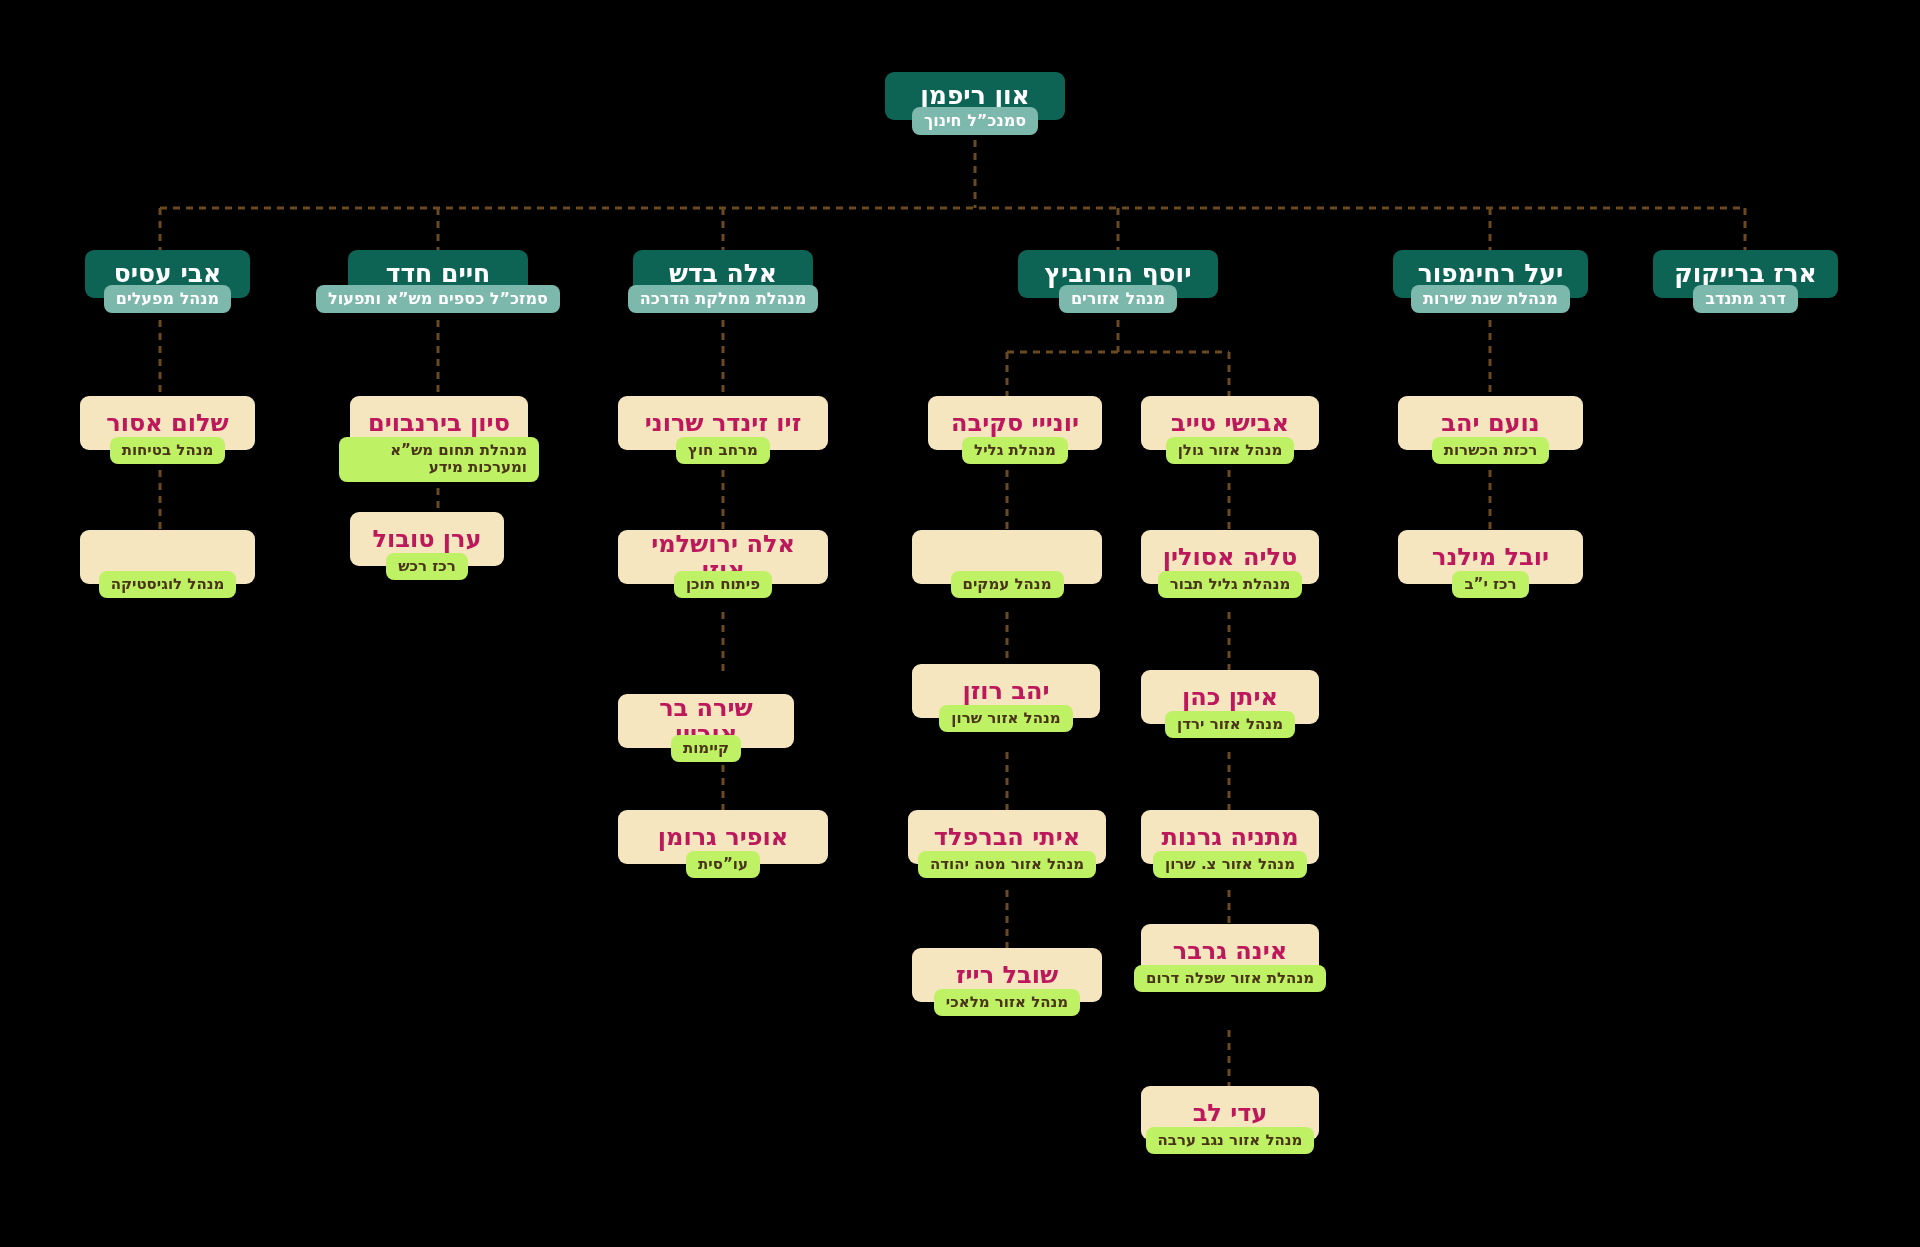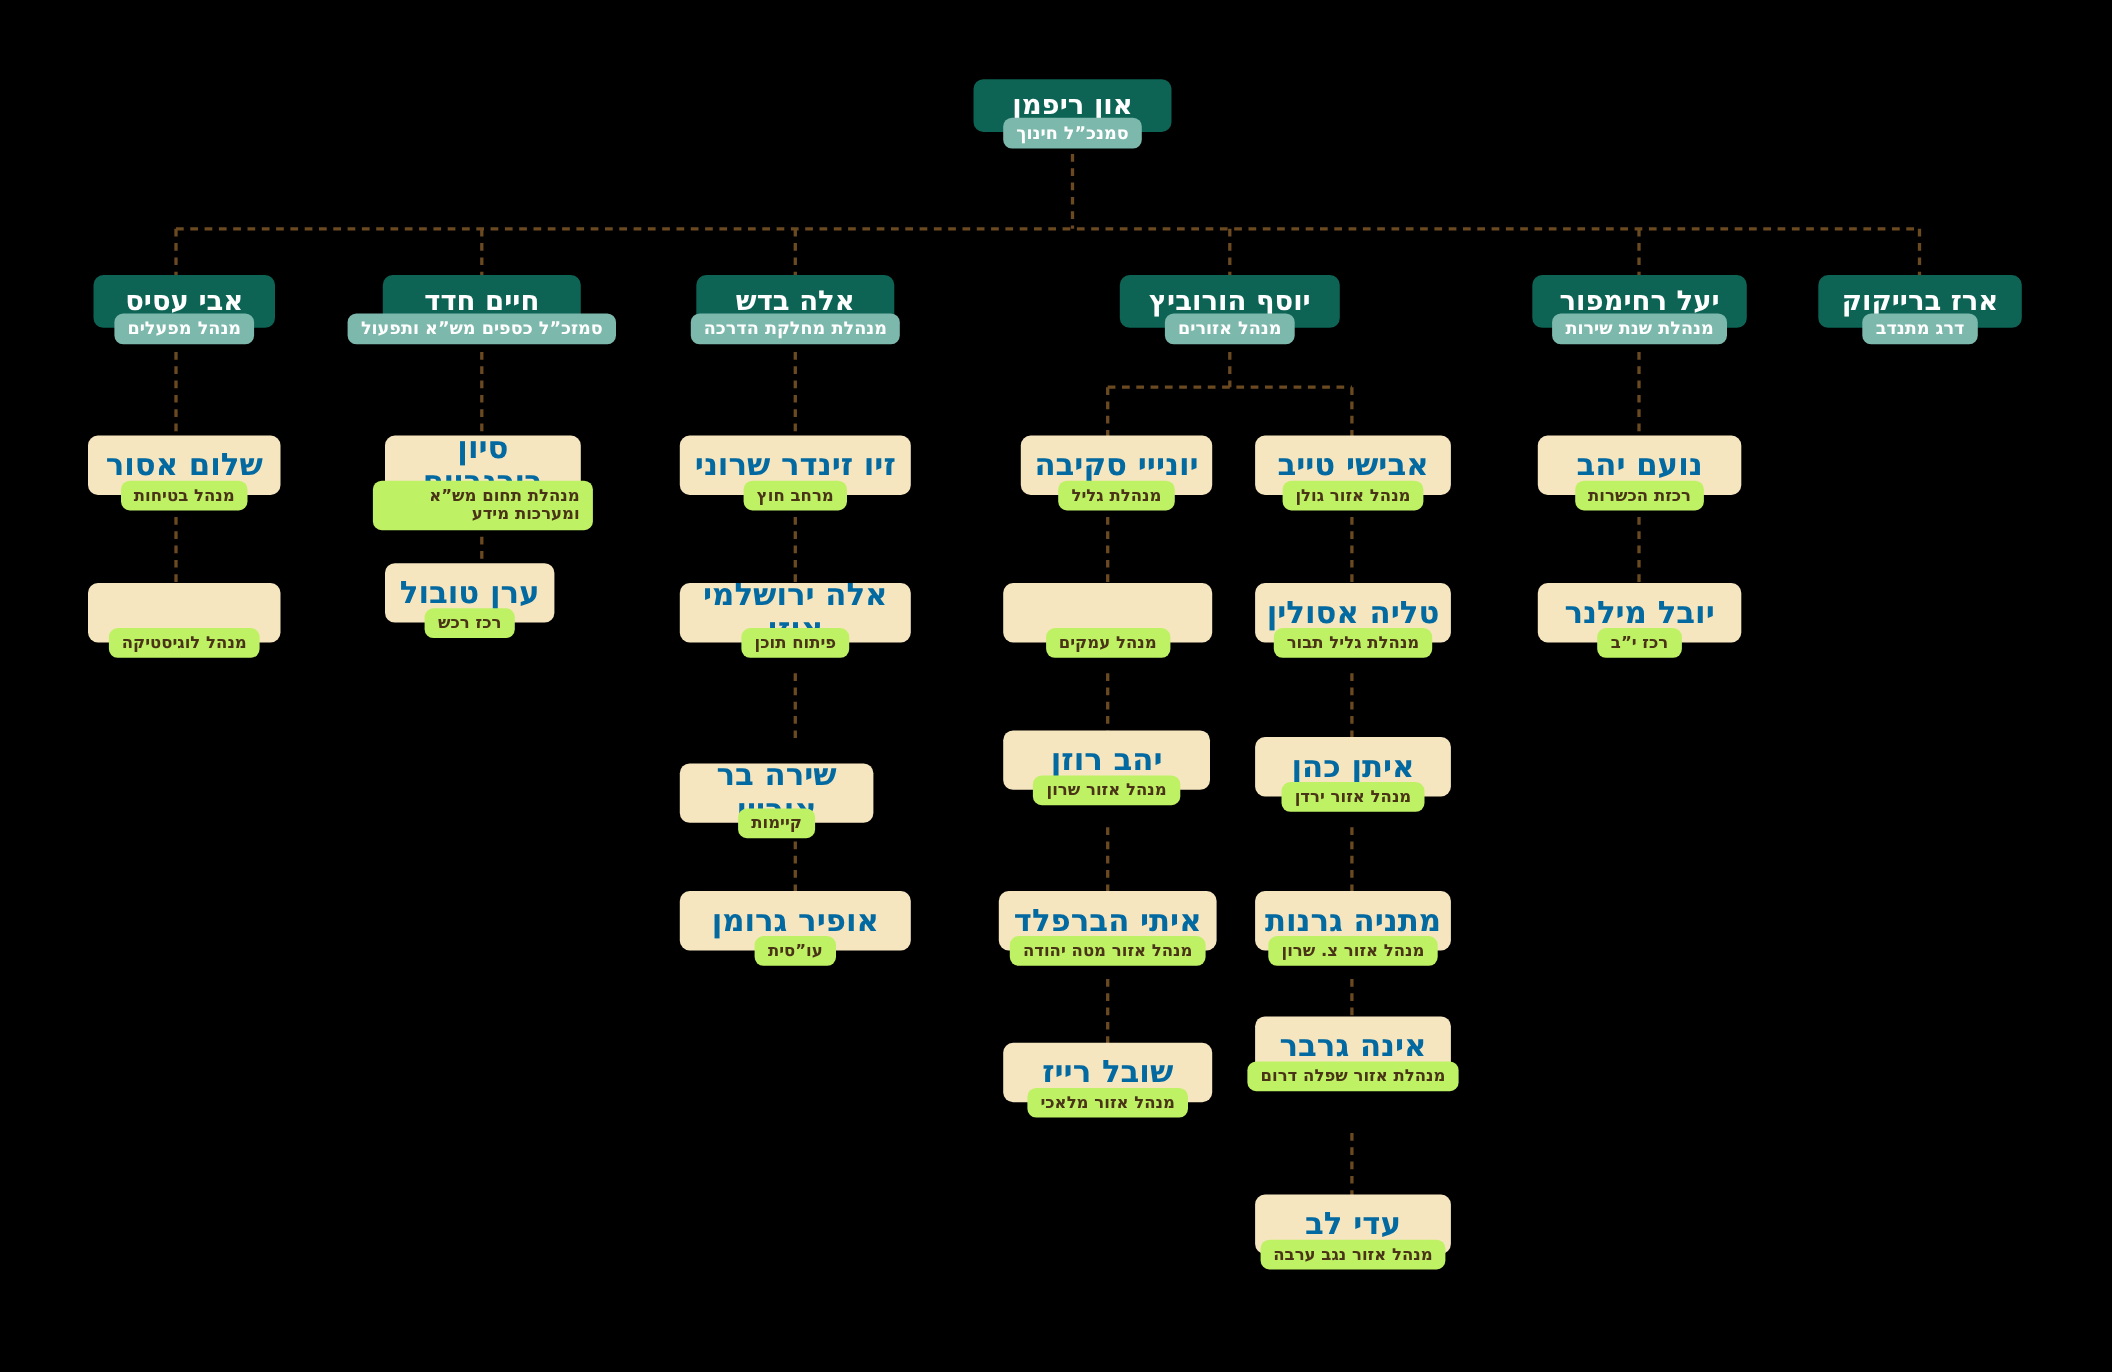--- a/index.html
+++ b/index.html
@@ -71,22 +71,22 @@
   }
   .node.green .node-sub {
     background: #7cb8ab;
     color: #ffffff;
     font-size: 16px;
   }
 
   
   .node.cream .node-title {
     background: #f6e6c0;
-    color: #0369a1;
-    font-size: 28px;
+    color: #be185d;
+    font-size: 24px;
     height: 54px;
   }
   .node.cream .node-sub {
     background: #bef264;
     color: #4a3418;
     font-size: 15px;
   }
   .node.cream .node-title.empty {
     height: 54px;
   }

